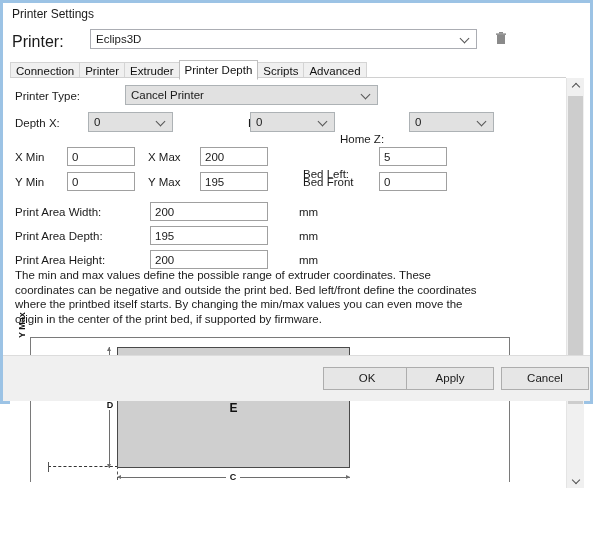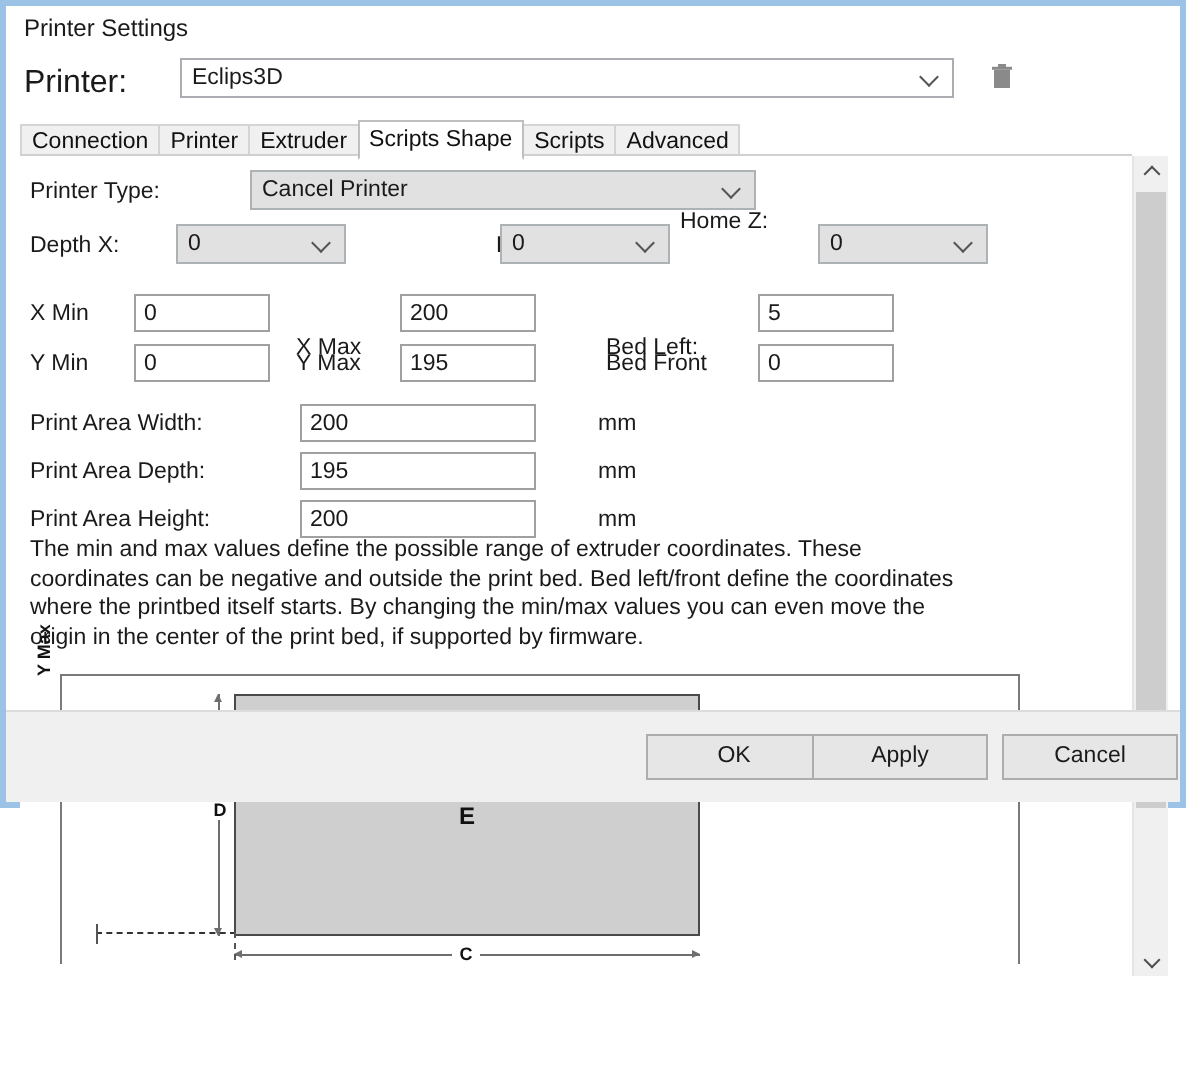--- a/index.html
+++ b/index.html
@@ -377,21 +377,21 @@
       <div id="delete-printer-btn">
         <svg width="18" height="18" viewBox="0 0 18 18" aria-hidden="true">
           <rect x="5" y="5" width="8" height="9" fill="#8a8a8a"></rect>
           <rect x="4" y="3.4" width="10" height="1.5" fill="#8a8a8a"></rect>
           <rect x="7" y="2" width="4" height="1.6" fill="#8a8a8a"></rect>
         </svg>
       </div>
     </div>
 
     <div id="tabstrip">
-      <div class="tab">Connection</div><div class="tab">Printer</div><div class="tab">Extruder</div><div class="tab selected">Scripts Shape</div><div class="tab">Scripts</div><div class="tab">Advanced</div>
+      <div class="tab">Connection</div><div class="tab">Printer</div><div class="tab">Extruder</div><div class="tab selected">Printer Depth</div><div class="tab">Scripts</div><div class="tab">Advanced</div>
     </div>
     <div id="tab-underline"></div>
 
     <div id="content-panel">
 
       <div class="lbl" style="left:5px; top:12px;">Printer Type:</div>
       <div class="dropdown" style="left:115px; top:7px; width:253px;">
         <span class="val">Cancel Printer</span>
         <span class="combo-arrow"></span>
       </div>
@@ -402,32 +402,32 @@
         <span class="combo-arrow"></span>
       </div>
 
       <div class="lbl" style="left:238px; top:39px;">Home Y:</div>
 
       <div class="dropdown" style="left:240px; top:34px; width:85px;">
         <span class="val">0</span>
         <span class="combo-arrow"></span>
       </div>
 
-      <div class="lbl" style="left:330px; top:27px;text-align:center;">Home Z:</div>
+      <div class="lbl" style="left:330px; top:55px;text-align:center;">Home Z:</div>
       <div class="dropdown" style="left:399px; top:34px; width:85px;">
         <span class="val">0</span>
         <span class="combo-arrow"></span>
       </div>
 
       <div class="lbl" style="left:5px; top:73px;">X Min</div>
       <div class="txtbox" style="left:57px; top:69px; width:68px;">
         <span>0</span>
       </div>
 
-      <div class="lbl" style="left:138px; top:73px;margin-top:17px;">X Max</div>
+      <div class="lbl" style="left:138px; top:73px;">X Max</div>
       <div class="txtbox" style="left:190px; top:69px; width:68px;">
         <span>200</span>
       </div>
 
       <div class="lbl" style="left:293px; top:90px;text-align:right;">Bed Left:</div>
       <div class="txtbox" style="left:369px; top:69px; width:68px;">
         <span>5</span>
       </div>
 
       <div class="lbl" style="left:5px; top:98px;">Y Min</div>

